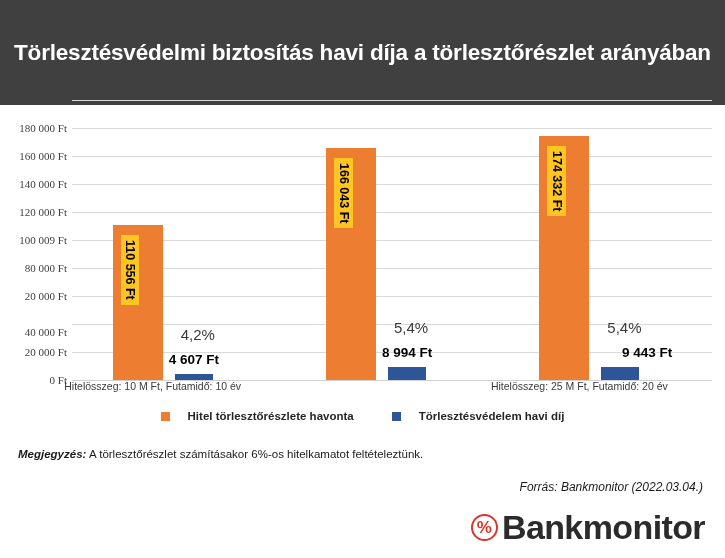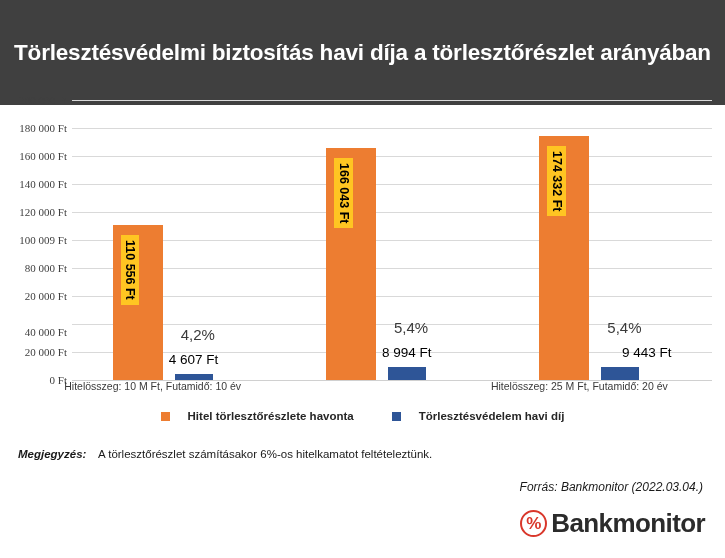--- a/index.html
+++ b/index.html
@@ -93,21 +93,21 @@
   .pct-label {
     position: absolute;
     font-size: 15px;
     color: #3a3a3a;
     white-space: nowrap;
     font-family: "Liberation Sans", sans-serif;
   }
   .sec-value-label {
     position: absolute;
     font-size: 13.5px;
-    font-weight: normal;
+    font-weight: bold;
     color: #000000;
     white-space: nowrap;
     font-family: "Liberation Sans", sans-serif;
   }
 
   
   #category-axis {
     position: absolute;
     left: 0; top: 380px;
     width: 725px; height: 20px;
@@ -156,21 +156,21 @@
     left: 18px; top: 448px;
     width: 690px;
     font-size: 11.5px;
     color: #1a1a1a;
     font-family: "Liberation Sans", sans-serif;
   }
   #note-label {
     font-weight: bold;
     font-style: italic;
   }
-  #note-text { font-style: normal; margin-left: 9px; }
+  #note-text { font-style: normal; }
 
   
   #source-line {
     position: absolute;
     right: 22px; top: 480px;
     font-size: 12px;
     font-style: italic;
     color: #1a1a1a;
     font-family: "Liberation Sans", sans-serif;
   }
@@ -190,21 +190,21 @@
     color: #D9372B;
     font-size: 17px;
     font-weight: bold;
     display: flex;
     align-items: center;
     justify-content: center;
     line-height: 1;
     font-family: "Liberation Sans", sans-serif;
   }
   #logo-text {
-    font-size: 26px;
+    font-size: 34px;
     font-weight: bold;
     color: #2B2B2B;
     letter-spacing: -0.6px;
     font-family: "Liberation Sans", sans-serif;
   }
 </style>
 </head>
 <body>
 
 <div id="header-band">

